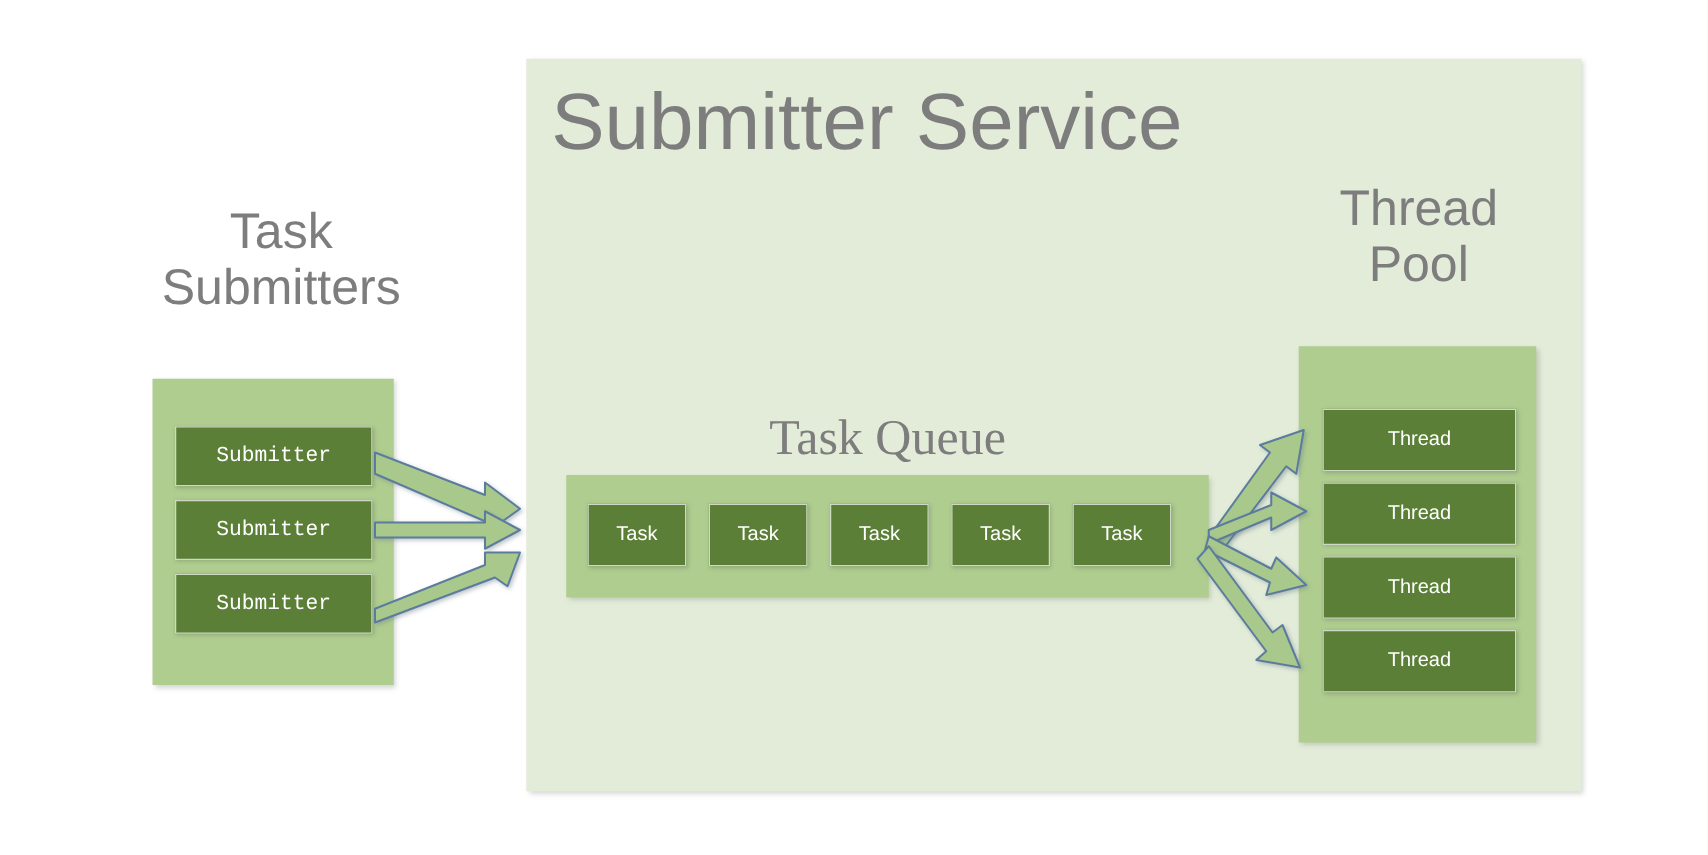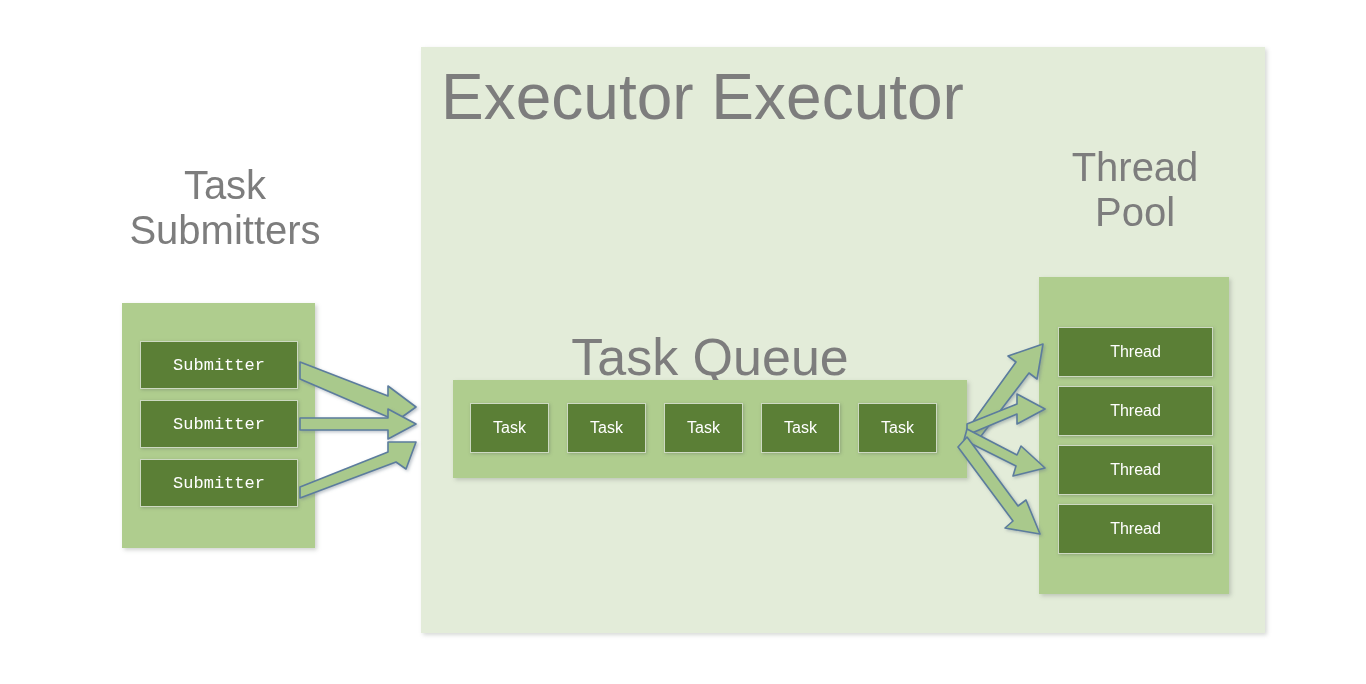--- a/index.html
+++ b/index.html
@@ -55,39 +55,39 @@
     font-weight: normal;
     line-height: 1.12;
     text-align: center;
     white-space: pre-line;
   }
   #executor-title {
     font-size: 64px;
     text-align: left;
   }
   #submitters-title { font-size: 40px; }
-  #queue-title      { font-size: 52px; }
+  #queue-title      { font-size: 40px; font-family: Liberation Serif, serif; }
   #threadpool-title { font-size: 40px; }
 
   
   #arrow-layer {
     position: absolute;
     left: 0;
     top: 0;
     width: 1366px;
     height: 684px;
     pointer-events: none;
   }
 </style>
 </head>
 <body>
 
 <div class="panel panel-outer-light" id="executor-panel" style="left:421px; top:47px; width:844px; height:586px;"></div>
 
-<div class="heading" id="executor-title" style="left:441px; top:62px; width:620px; height:90px;">Executor Executor</div>
+<div class="heading" id="executor-title" style="left:441px; top:62px; width:620px; height:90px;">Submitter Service</div>
 
 <div class="heading" id="submitters-title" style="left:90px; top:163px; width:270px; height:110px;">Task
 Submitters</div>
 
 <div class="panel panel-mid" id="submitters-panel" style="left:122px; top:303px; width:193px; height:245px;"></div>
 
 <div class="item-box item-submitter" style="left:140px; top:341px; width:158px; height:48px;">Submitter</div>
 <div class="item-box item-submitter" style="left:140px; top:400px; width:158px; height:48px;">Submitter</div>
 <div class="item-box item-submitter" style="left:140px; top:459px; width:158px; height:48px;">Submitter</div>
 

